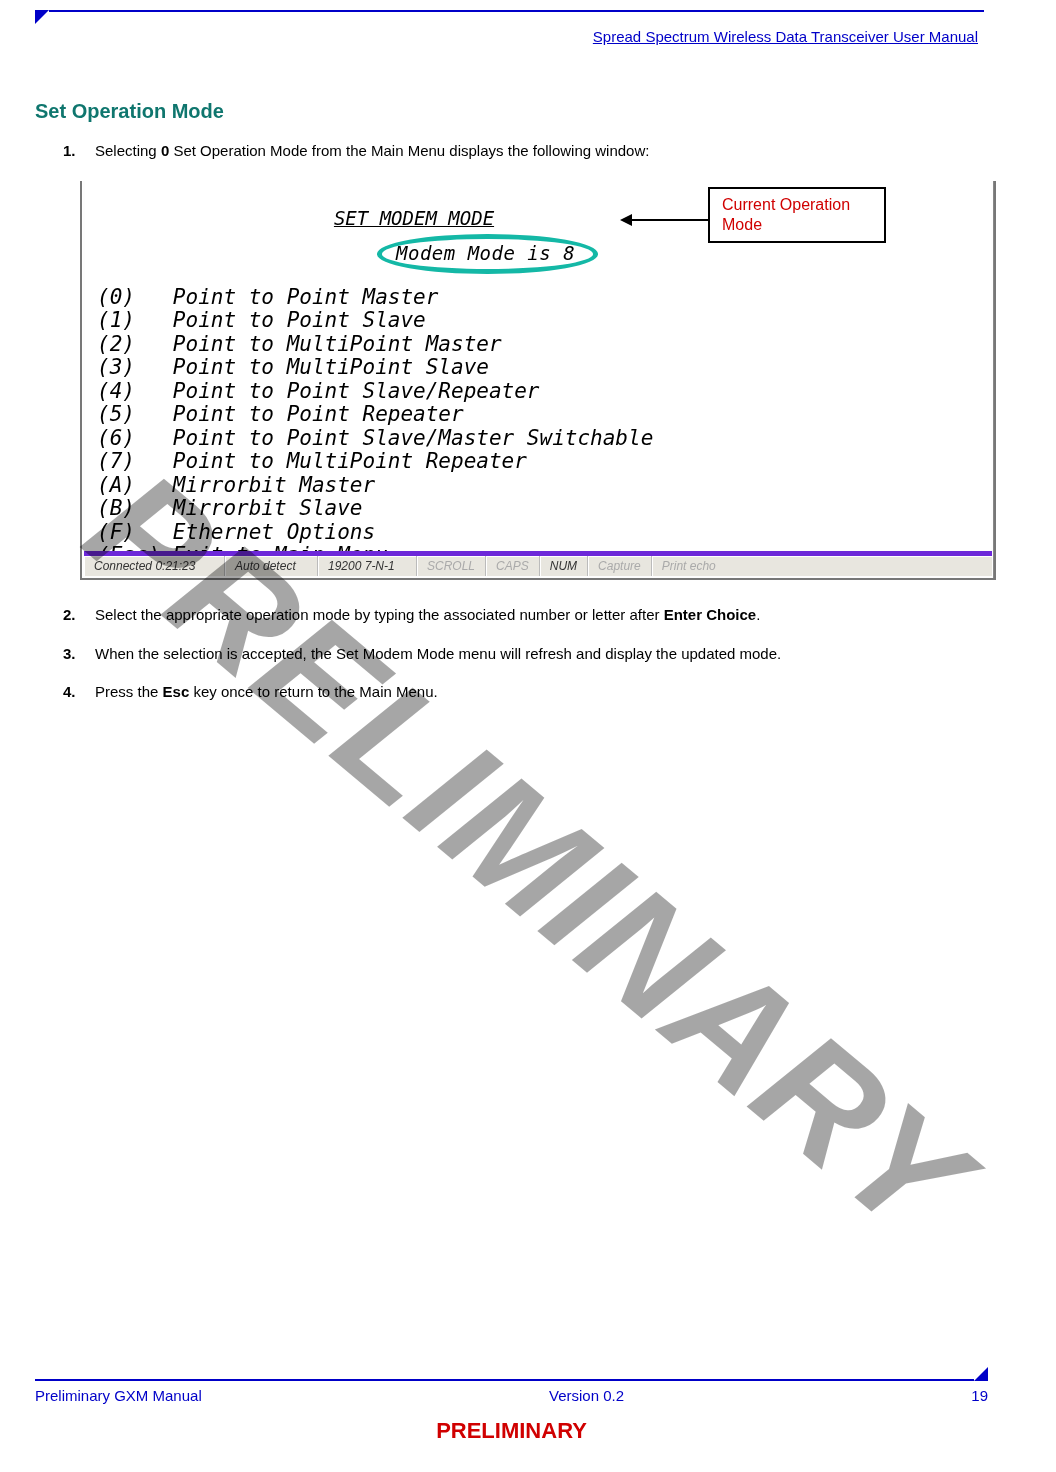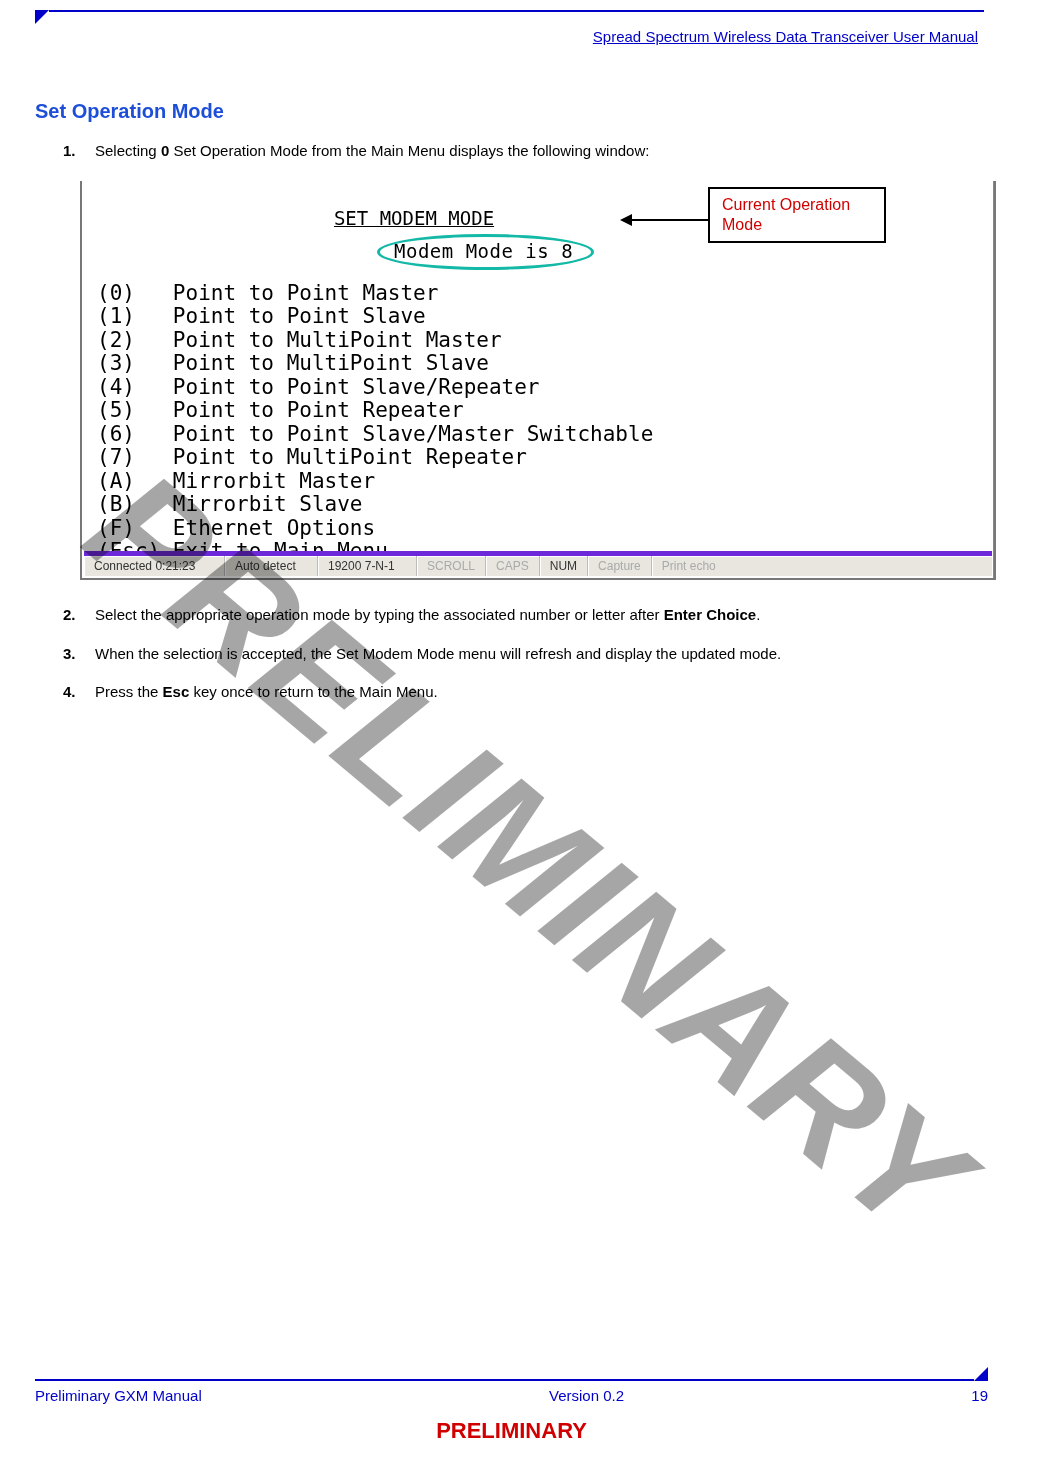--- a/index.html
+++ b/index.html
@@ -36,21 +36,21 @@
   }
   .doc-header {
     text-align: right;
     color: #0000c8;
     text-decoration: underline;
     font-size: 15px;
     margin-bottom: 55px;
     margin-right: 6px;
   }
   h2.section {
-    color: #1d4ed8;
+    color: #0f766e;
     font-size: 20px;
     font-weight: bold;
     margin: 4px 0 18px 0;
   }
   ol.steps {
     margin: 0;
     padding-left: 60px;
     list-style: none;
     counter-reset: st;
   }
@@ -73,20 +73,21 @@
     width: 916px;
   }
   .screenshot {
     border: 2px solid #777;
     border-top: none;
     position: relative;
     background: #fdfdfd;
     width: 912px;
     height: 397px;
     box-shadow: inset 1px 0 0 #fff, inset -1px 0 0 #888;
+    font-style: italic;
   }
   .ss-inner {
     position: absolute;
     left: 3px; right: 3px; top: 0; bottom: 22px;
     background: #fff;
     padding: 0 0 0 12px;
     font-family: "DejaVu Sans Mono", "Lucida Console", monospace;
     font-size: 19px;
     overflow: hidden;
   }
@@ -95,21 +96,21 @@
     letter-spacing: 0;
     margin-top: -10px;
     margin-bottom: 8px;
   }
   .ss-title-row {
     text-align: center;
     margin-left: -260px;
   }
   .ss-mode-pill {
     display: inline-block;
-    border: 3px solid #14b8a6;
+    border: 5px solid #14b8a6;
     border-radius: 50%/50%;
     padding: 2px 18px 2px 14px;
     margin-top: 2px;
     margin-left: 280px;
     font-family: "DejaVu Sans Mono", monospace;
     font-size: 19px;
     letter-spacing: 0.5px;
   }
   .ss-menu {
     margin-top: 12px;

